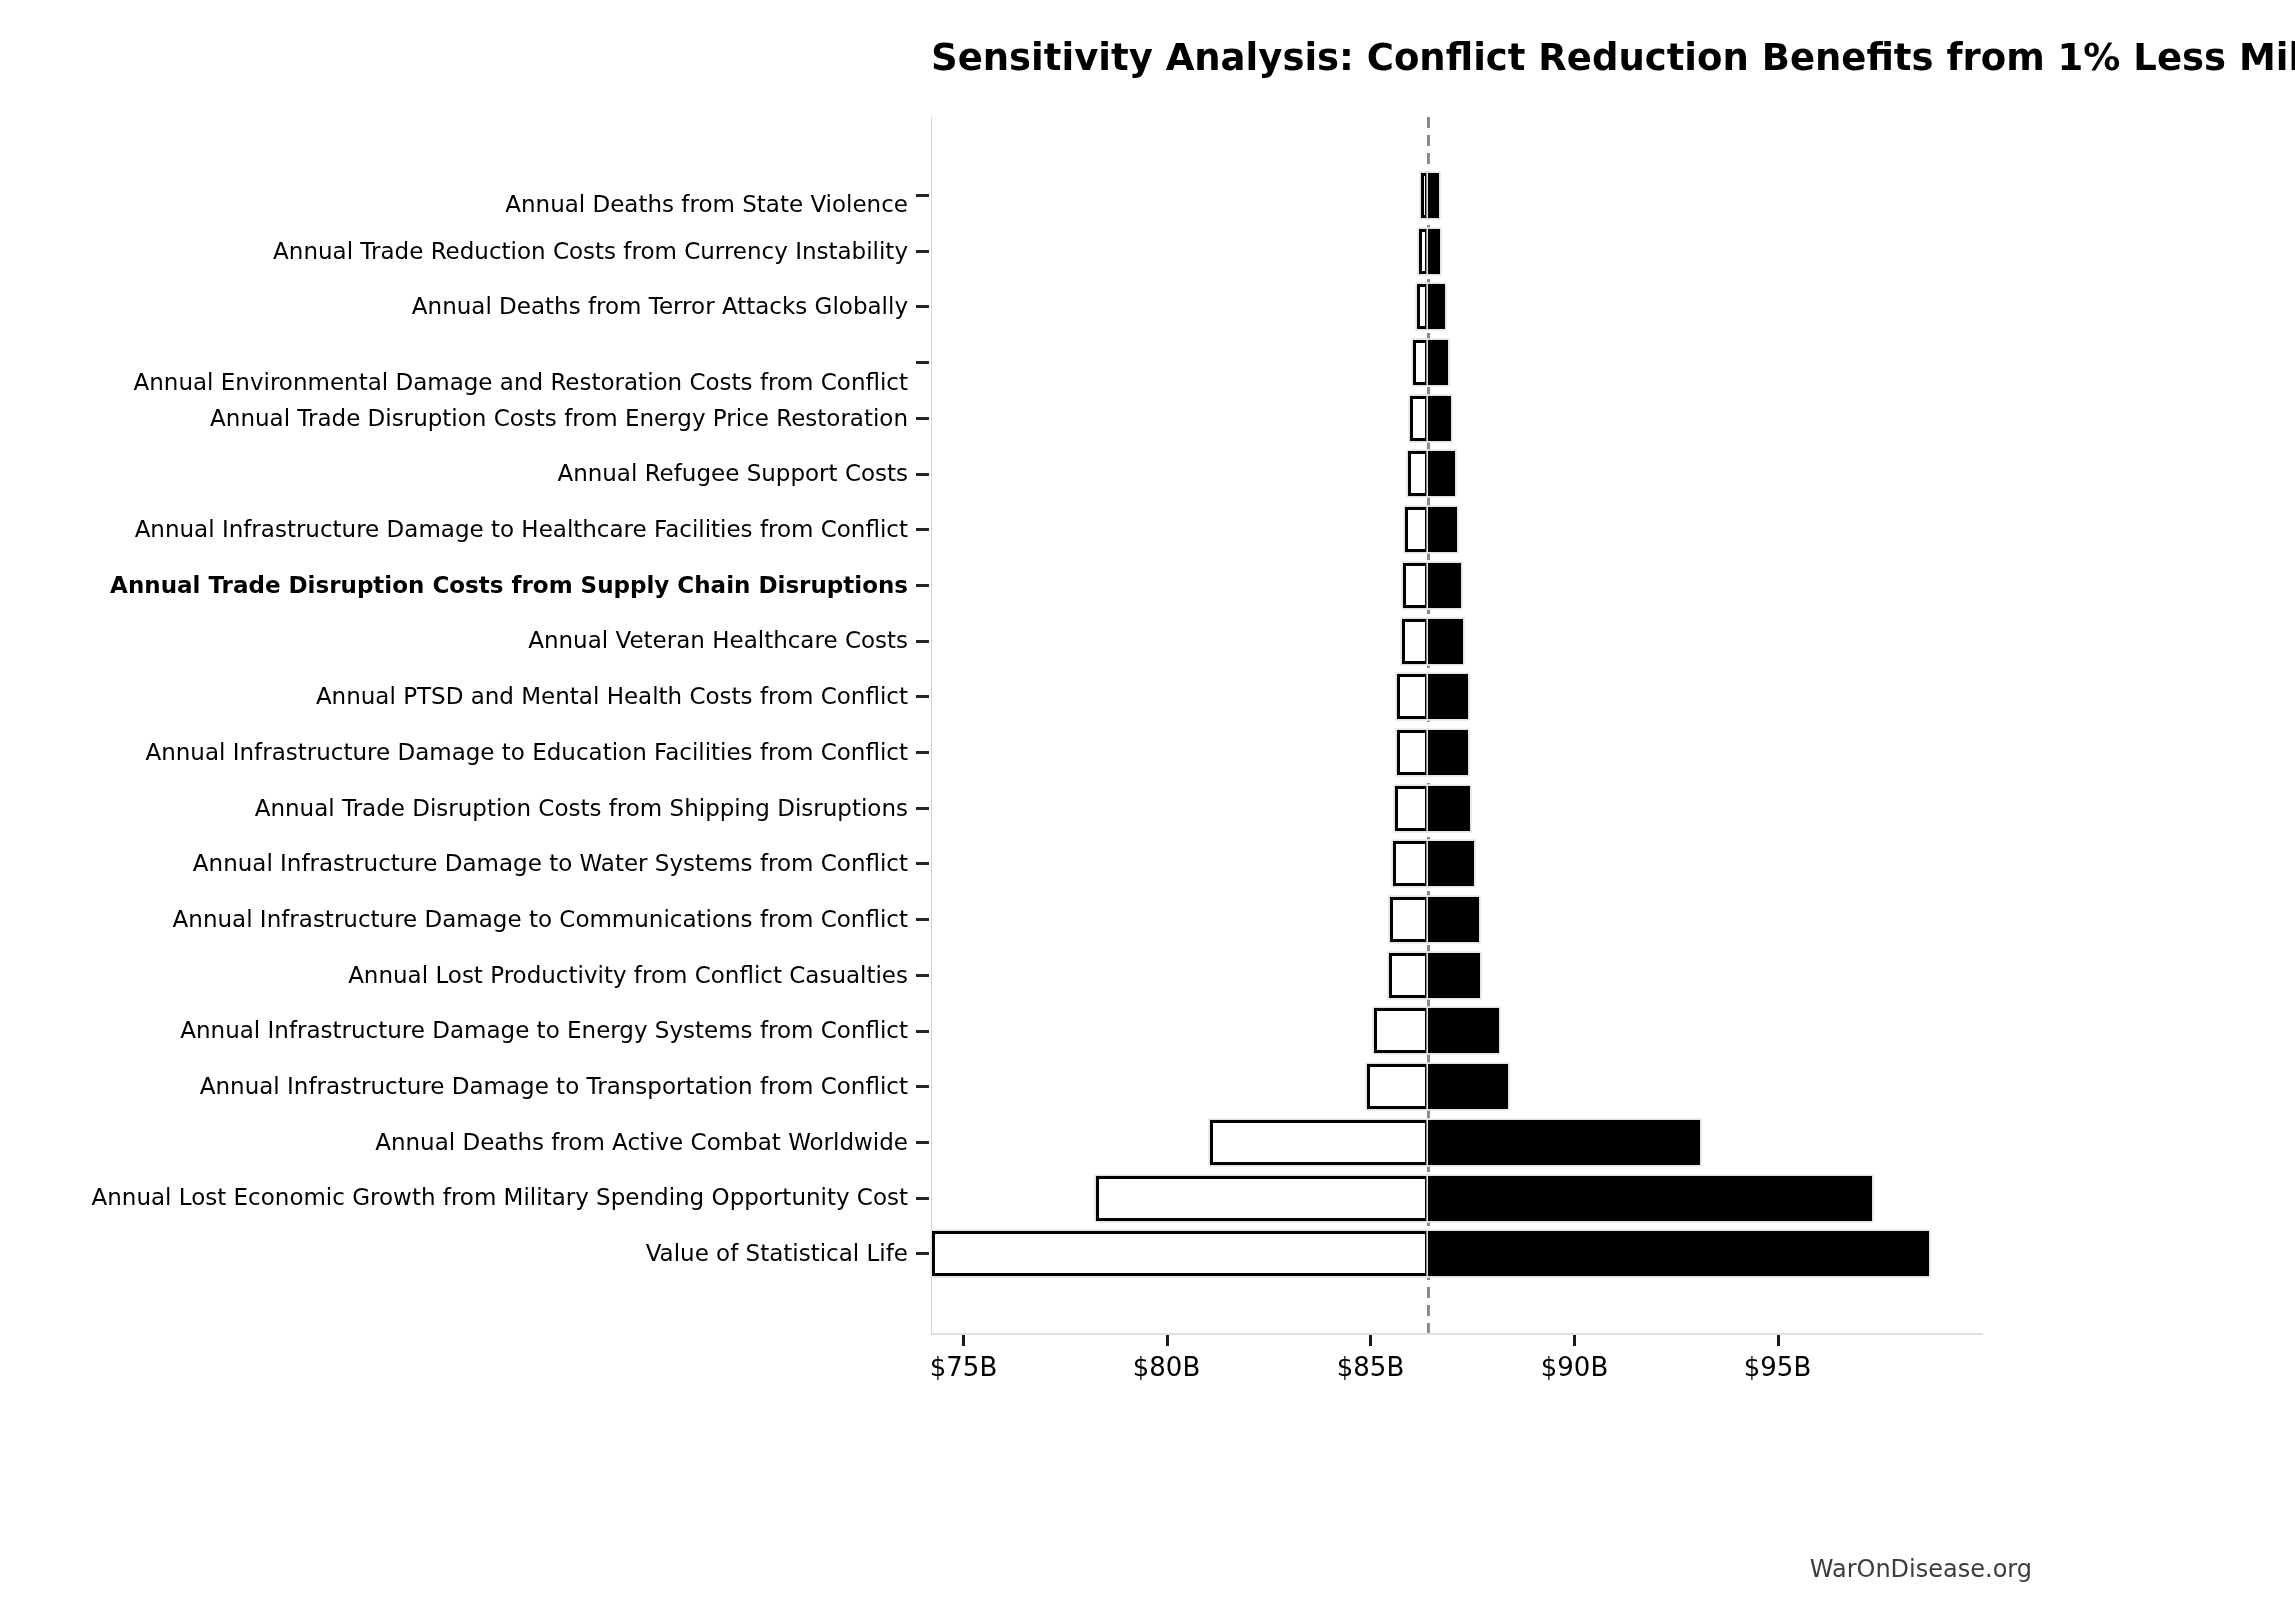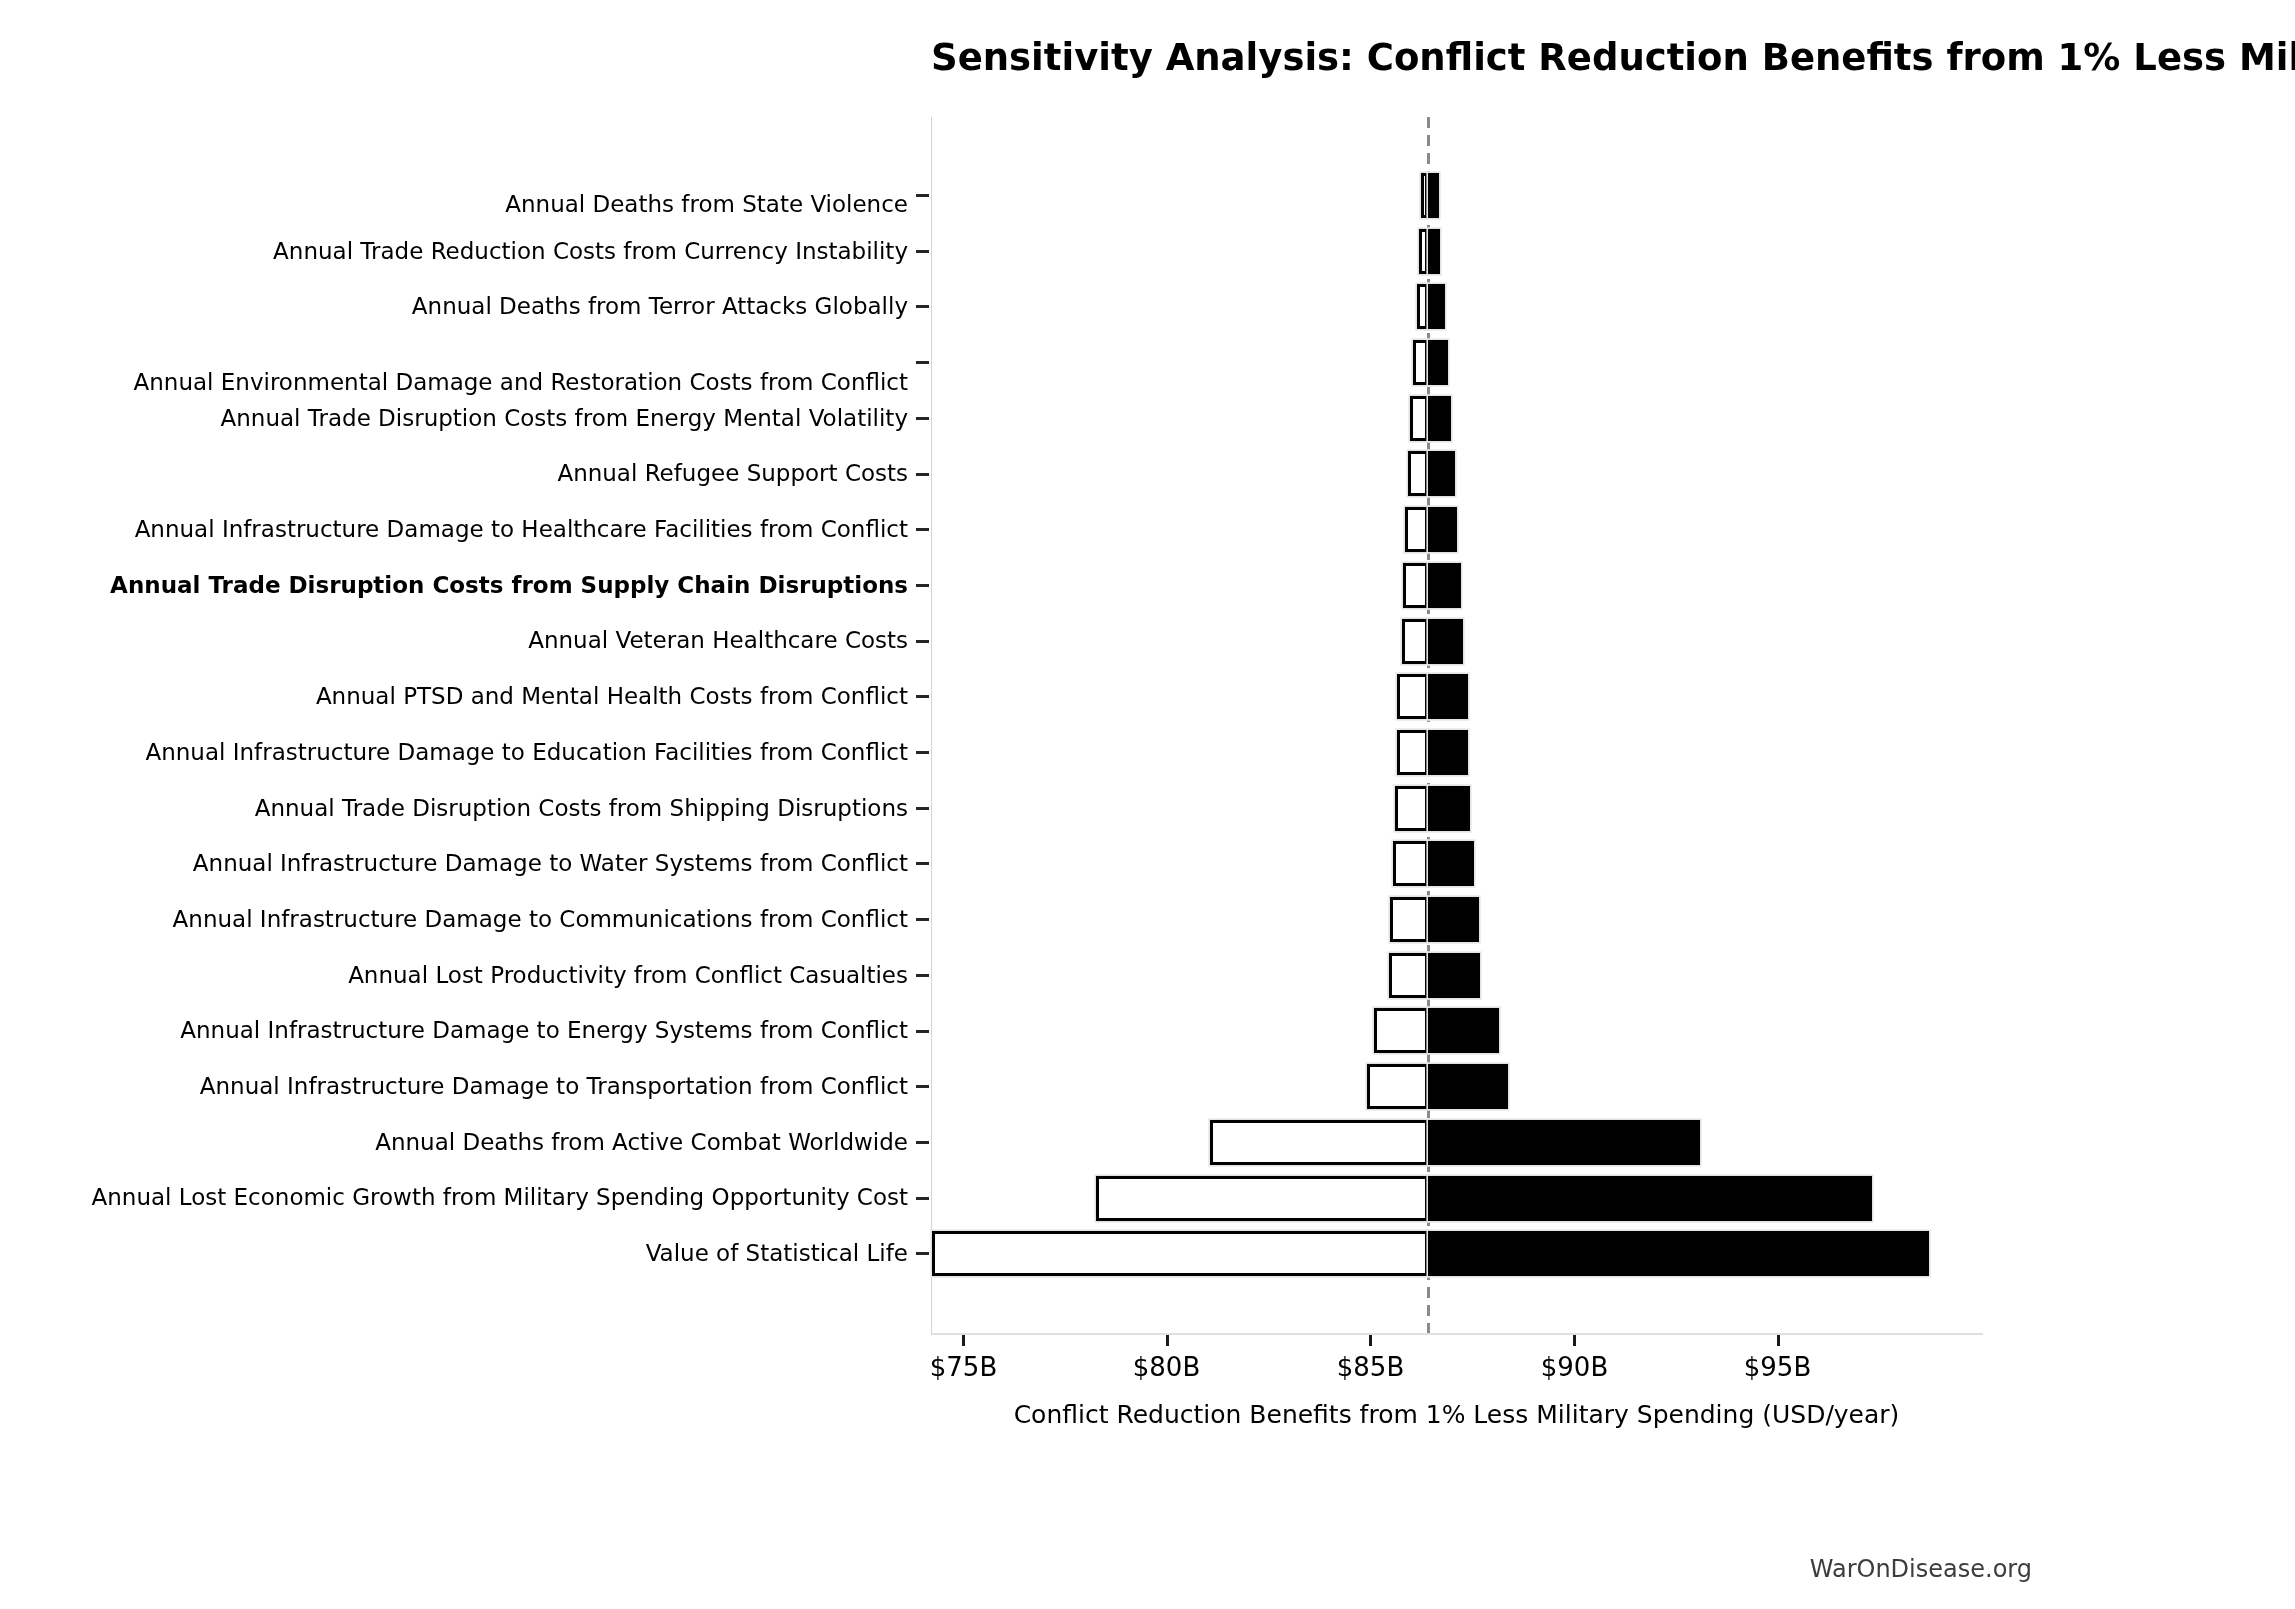--- a/index.html
+++ b/index.html
@@ -121,21 +121,21 @@
 
 <div id="figure">
 
   <div class="title">Sensitivity Analysis: Conflict Reduction Benefits from 1% Less Military Spending</div>
 
   <div id="ylabels">
       <div class="ylabel" style="top: 179px; margin-top: 9px;">Annual Deaths from State Violence</div>
       <div class="ylabel" style="top: 235px;">Annual Trade Reduction Costs from Currency Instability</div>
       <div class="ylabel" style="top: 290px;">Annual Deaths from Terror Attacks Globally</div>
       <div class="ylabel" style="top: 366px;">Annual Environmental Damage and Restoration Costs from Conflict</div>
-      <div class="ylabel" style="top: 402px;">Annual Trade Disruption Costs from Energy Mental Volatility</div>
+      <div class="ylabel" style="top: 402px;">Annual Trade Disruption Costs from Energy Price Restoration</div>
       <div class="ylabel" style="top: 457px;">Annual Refugee Support Costs</div>
       <div class="ylabel" style="top: 513px;">Annual Infrastructure Damage to Healthcare Facilities from Conflict</div>
       <div class="ylabel" style="top: 569px; font-weight: bold;">Annual Trade Disruption Costs from Supply Chain Disruptions</div>
       <div class="ylabel" style="top: 624px;">Annual Veteran Healthcare Costs</div>
       <div class="ylabel" style="top: 680px;">Annual PTSD and Mental Health Costs from Conflict</div>
       <div class="ylabel" style="top: 736px;">Annual Infrastructure Damage to Education Facilities from Conflict</div>
       <div class="ylabel" style="top: 792px;">Annual Trade Disruption Costs from Shipping Disruptions</div>
       <div class="ylabel" style="top: 847px;">Annual Infrastructure Damage to Water Systems from Conflict</div>
       <div class="ylabel" style="top: 903px;">Annual Infrastructure Damage to Communications from Conflict</div>
       <div class="ylabel" style="top: 959px;">Annual Lost Productivity from Conflict Casualties</div>
@@ -222,18 +222,17 @@
       <div class="xtick" style="left: 1777px;"></div>
     </div>
   <div id="xticklabels">
       <div class="xticklabel" style="left: 873px;">$75B</div>
       <div class="xticklabel" style="left: 1076px;">$80B</div>
       <div class="xticklabel" style="left: 1280px;">$85B</div>
       <div class="xticklabel" style="left: 1484px;">$90B</div>
       <div class="xticklabel" style="left: 1687px;">$95B</div>
     </div>
 
-  <div class="xlabel">Conflict Reduction Benefits from 1% Less Military Spending (USD/year)</div>
 
   <div class="watermark">WarOnDisease.org</div>
 
 </div>
 
 
 </body></html>

